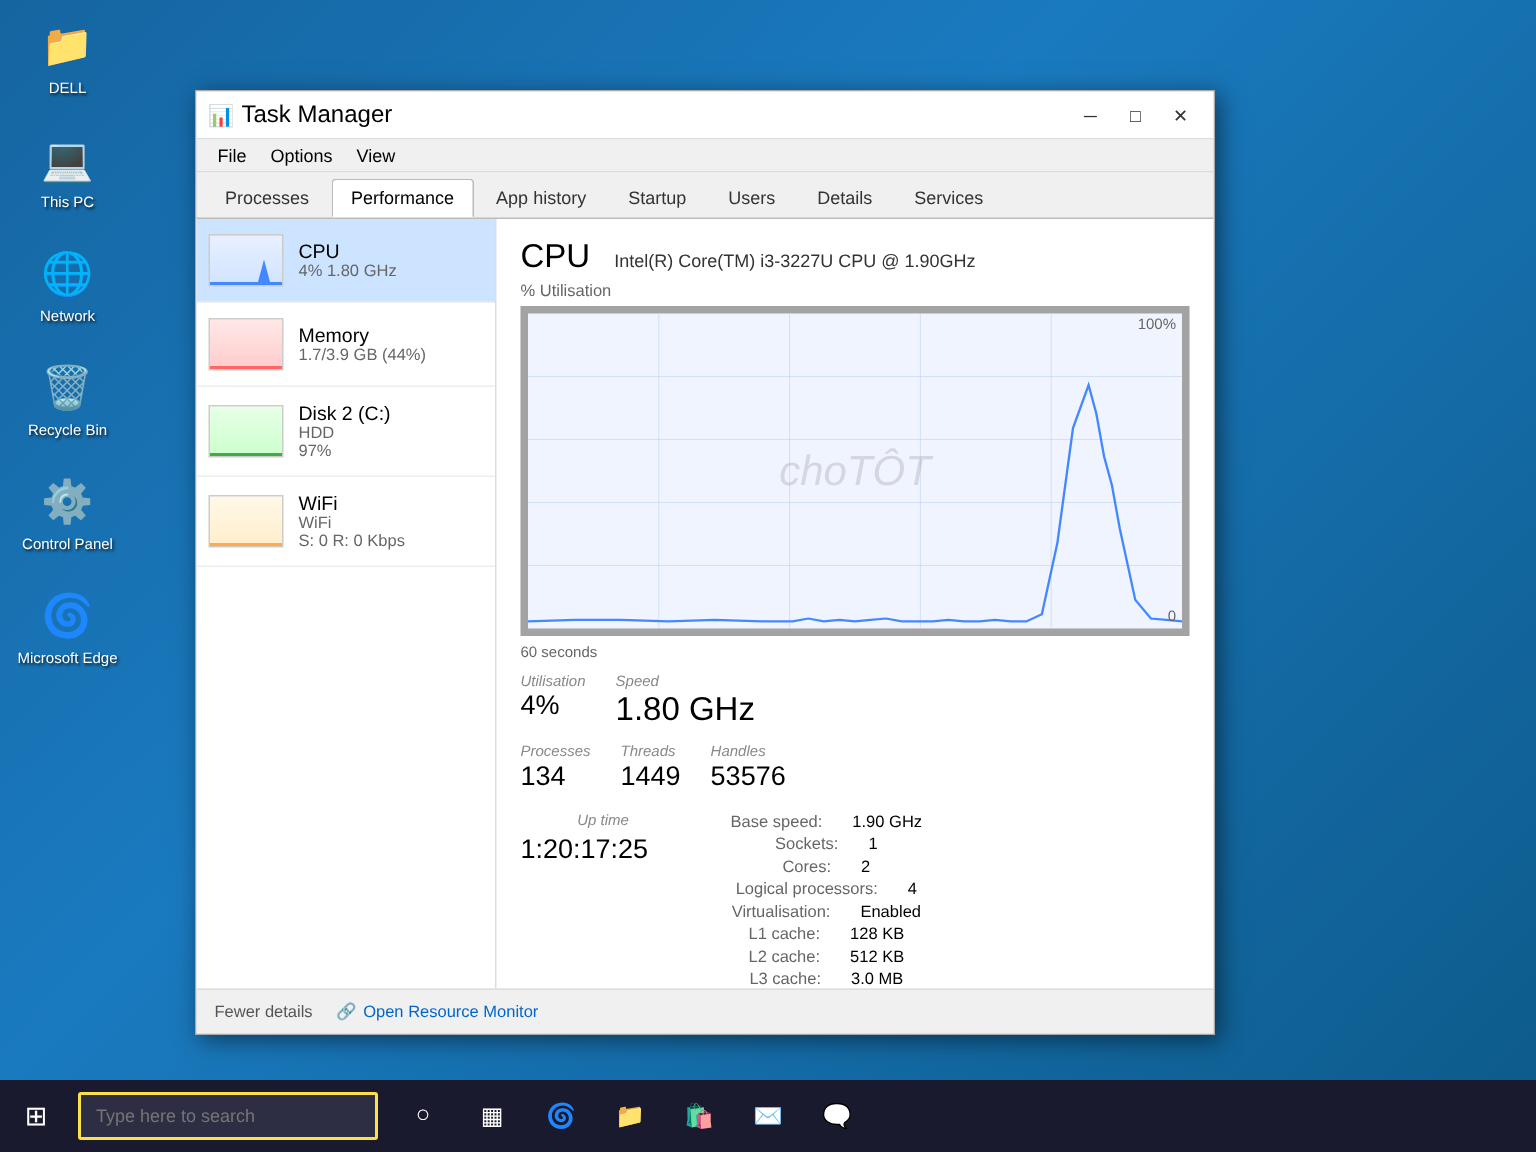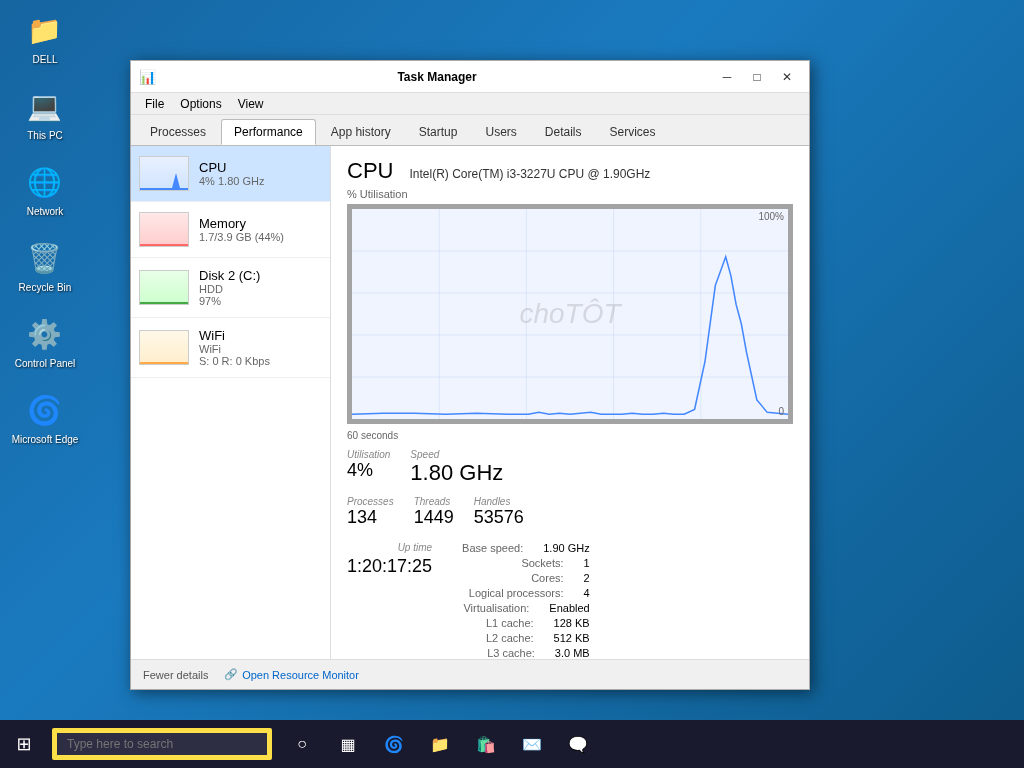--- a/index.html
+++ b/index.html
@@ -38,23 +38,23 @@
       display: flex;
       align-items: center;
       justify-content: center;
       color: white;
       font-size: 18px;
     }
     .taskbar-search {
       display: flex;
       align-items: center;
       background: #2d2d44;
-      border: 5px solid #fde047;
+      border: 2px solid #fde047;
       height: 32px;
-      width: 220px;
+      width: 200px;
       border-radius: 2px;
       padding: 0 10px;
       margin-left: 4px;
     }
     .taskbar-search input {
       background: transparent;
       border: none;
       outline: none;
       color: #aaa;
       font-size: 12px;
@@ -132,25 +132,24 @@
       padding: 0 8px;
       border-bottom: 1px solid #ddd;
     }
     .tm-title-icon {
       width: 16px;
       height: 16px;
       margin-right: 6px;
       font-size: 14px;
     }
     .tm-title-text {
-      font-size: 12px;
-      font-weight: bold;
+      font-size: 16px;
+      font-weight: normal;
       flex: 1;
       color: #000;
-      text-align: center;
     }
     .tm-window-controls {
       display: flex;
       gap: 2px;
     }
     .tm-window-btn {
       width: 28px;
       height: 20px;
       display: flex;
       align-items: center;
@@ -372,23 +371,24 @@
       gap: 30px;
       margin-top: 4px;
     }
     .tm-detail-col {
       display: flex;
       flex-direction: column;
       gap: 3px;
     }
     .tm-detail-row {
       display: flex;
-      justify-content: flex-end;
+      justify-content: center;
       gap: 20px;
       font-size: 11px;
+      margin-left: 25px;
     }
     .tm-detail-key { color: #666; }
     .tm-detail-val { color: #000; }
 
     .tm-footer {
       padding: 8px 12px;
       border-top: 1px solid #ddd;
       display: flex;
       align-items: center;
       gap: 16px;

